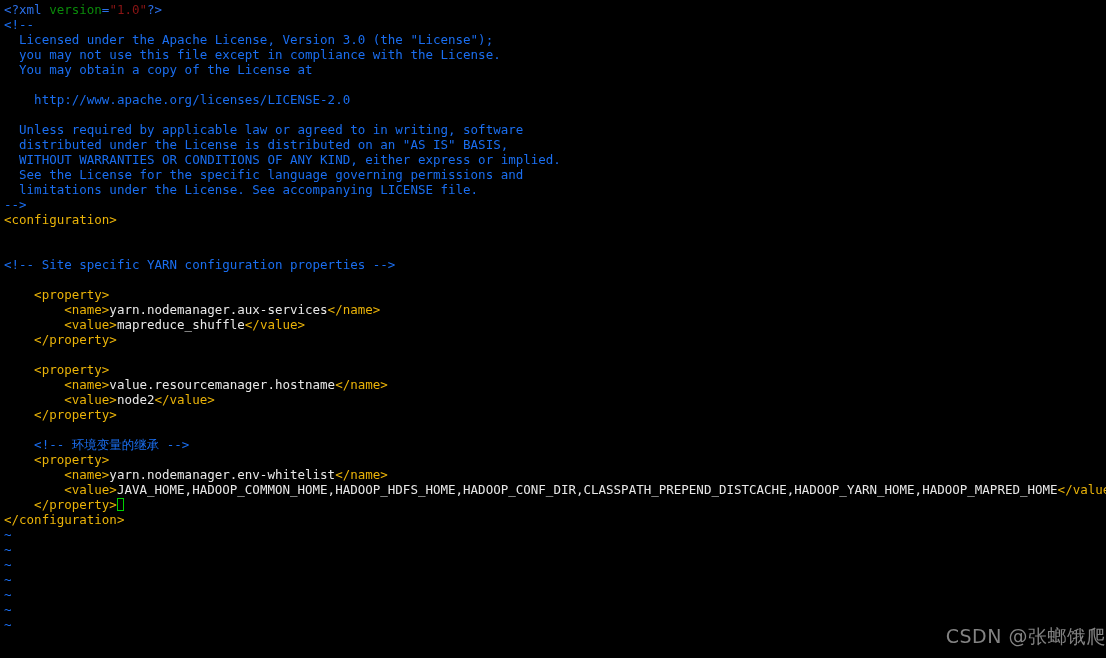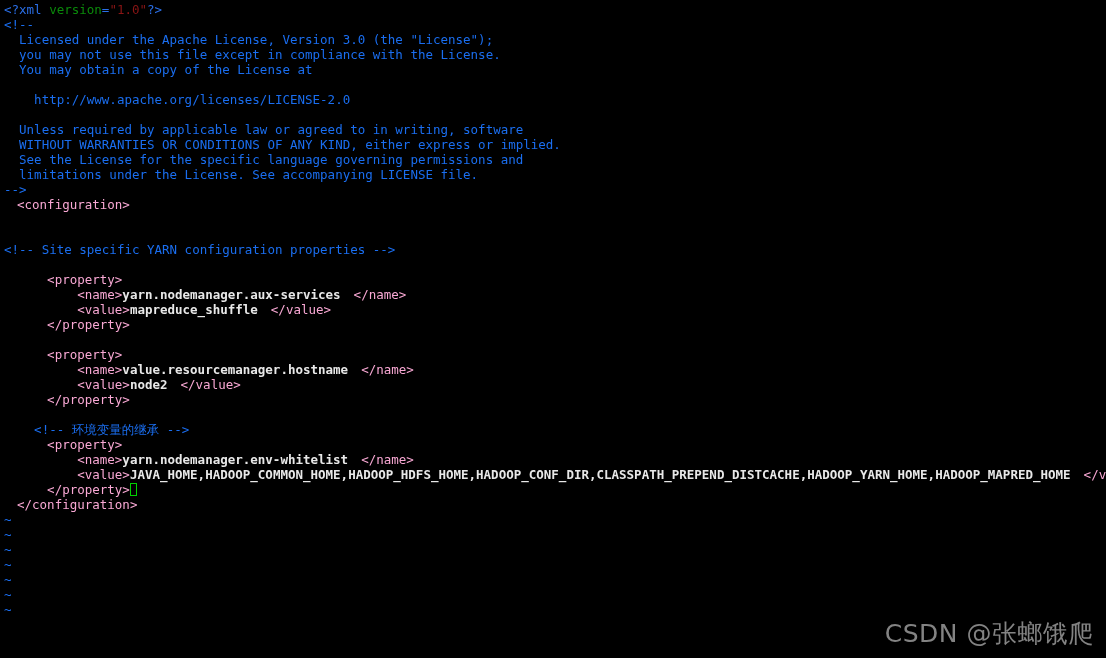--- a/index.html
+++ b/index.html
@@ -27,43 +27,43 @@
   .line {
     height: 15px;
     line-height: 15px;
     font-size: 12.5px;
     white-space: pre;
     letter-spacing: 0px;
     padding-left: 4px;
     color: #d0d0d0;
   }
   
-  .c-tag      { color: #f9a8d4; margin-left: 13px; }        
+  .c-tag      { color: #eab308; }        
   .c-comment  { color: #1a6ef0; }        
   .c-decl     { color: #2a6fe8; }        
   .c-attr     { color: #0a8a0a; text-align: center; }        
   .c-str      { color: #8a1515; }        
-  .c-text     { color: #e8e8e8; font-weight: bold; }        
+  .c-text     { color: #e8e8e8; }        
   .c-tilde    { color: #1a6ef0; }        
   .cursor {
     display: inline-block;
     width: 7px;
     height: 13px;
     border: 1px solid #00d000;
     box-sizing: border-box;
     vertical-align: -2px;
     margin-left: 0px;
   }
   #watermark {
     position: absolute;
-    right: 12px;
+    right: 0;
     bottom: 8px;
     color: #9a9a9a;
     font-family: "DejaVu Sans", "Liberation Sans", sans-serif;
-    font-size: 25px;
+    font-size: 19px;
     letter-spacing: 0.5px;
     opacity: 0.85;
     white-space: pre;
   }
 </style>
 </head>
 <body>
 
 <div id="terminal">
 
@@ -72,20 +72,21 @@
   <div class="line c-comment">&lt;!--</div>
 
   <div id="license-body">
       <div class="line c-comment">  Licensed under the Apache License, Version 3.0 (the "License");</div>
       <div class="line c-comment">  you may not use this file except in compliance with the License.</div>
       <div class="line c-comment">  You may obtain a copy of the License at</div>
       <div class="line c-comment"> </div>
       <div class="line c-comment">    http://www.apache.org/licenses/LICENSE-2.0</div>
       <div class="line c-comment"> </div>
       <div class="line c-comment">  Unless required by applicable law or agreed to in writing, software</div>
+      <div class="line c-comment">  distributed under the License is distributed on an "AS IS" BASIS,</div>
       <div class="line c-comment">  WITHOUT WARRANTIES OR CONDITIONS OF ANY KIND, either express or implied.</div>
       <div class="line c-comment">  See the License for the specific language governing permissions and</div>
       <div class="line c-comment">  limitations under the License. See accompanying LICENSE file.</div>
     </div>
 
   <div class="line c-comment">--&gt;</div>
 
   <div class="line c-tag">&lt;configuration&gt;</div>
 
   <div class="line"></div>

